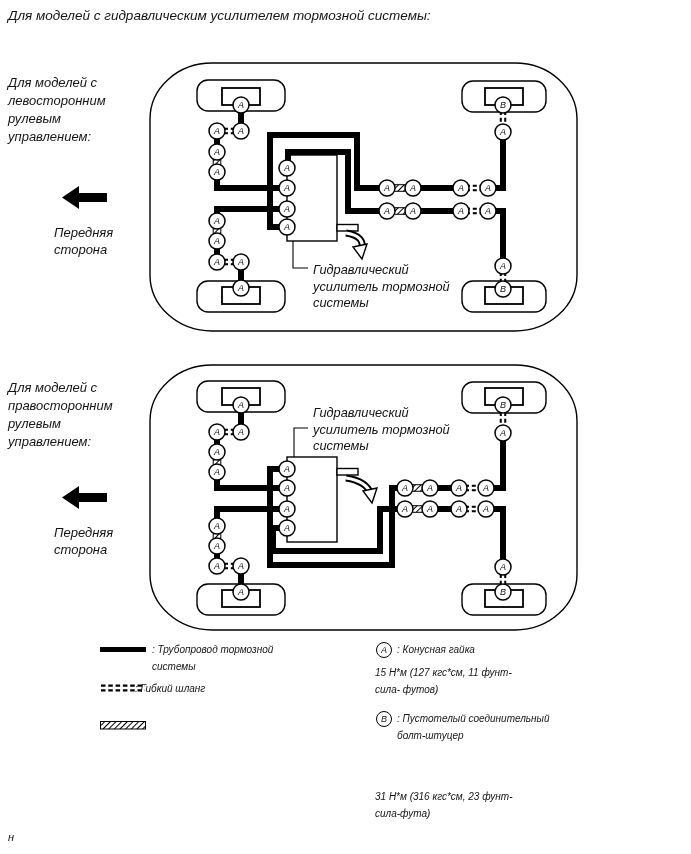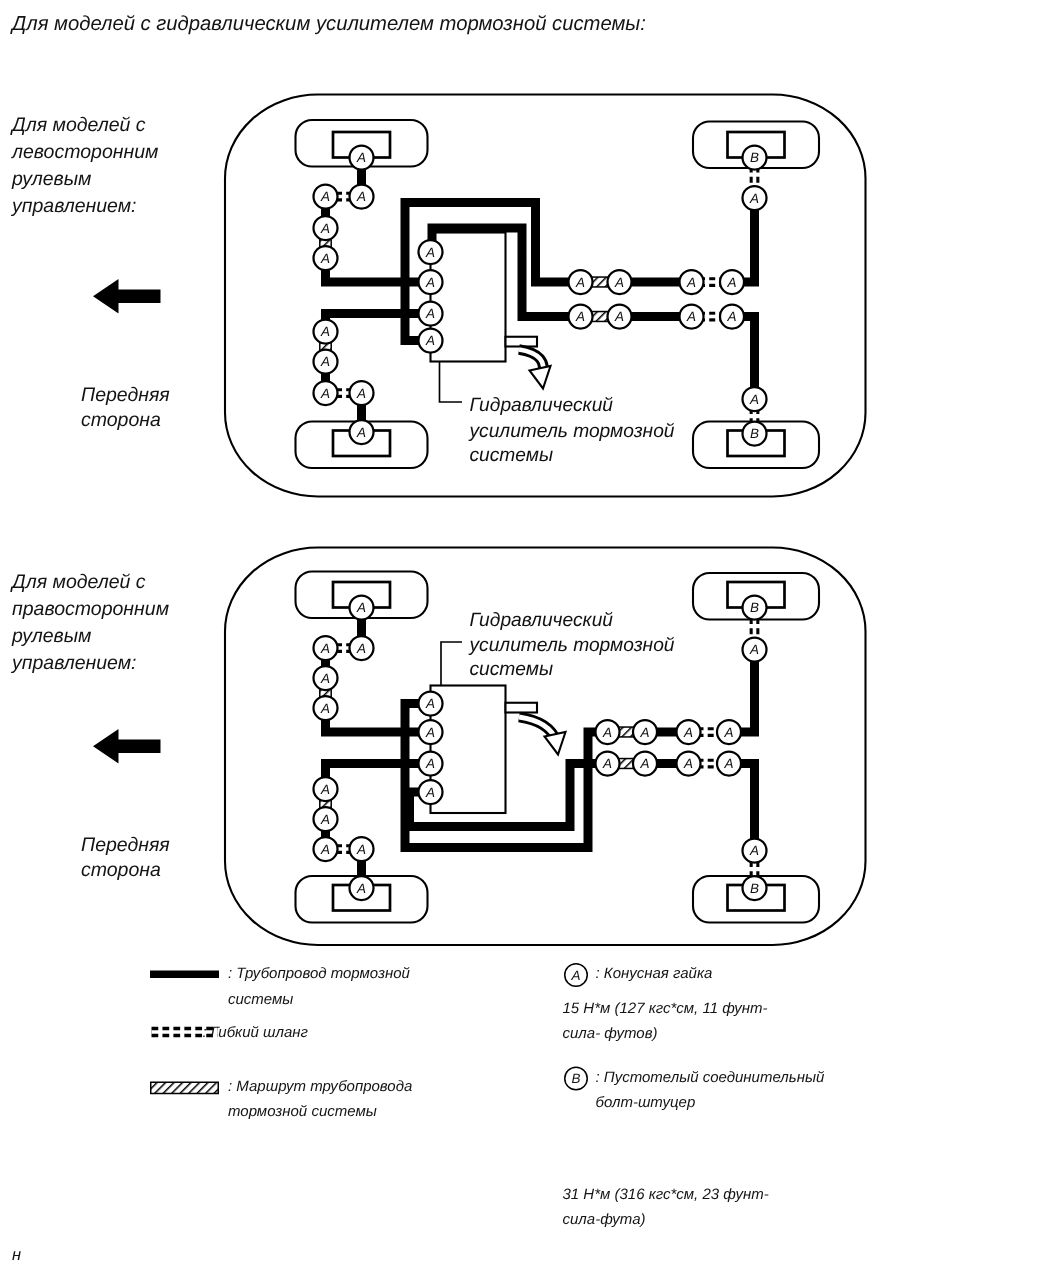--- a/index.html
+++ b/index.html
@@ -2,21 +2,21 @@
 <html><head>
 <meta charset="utf-8">
 <style>
   html,body{margin:0;padding:0;background:#fff;}
   #page{position:relative;width:691px;height:854px;background:#fff;color:#141414;
         font-family:"Liberation Sans",sans-serif;overflow:hidden;font-style:italic;}
   .abs{position:absolute;}
   .prel{white-space:pre-line;}
   #title{left:8px;top:8px;font-size:13.5px;}
   .sidenote{left:8px;font-size:13px;line-height:18px;width:140px;}
-  .frontlabel{left:54px;font-size:13px;line-height:17px;margin-top:30px;}
+  .frontlabel{left:54px;font-size:13px;line-height:17px;}
   svg text{font-family:"Liberation Sans",sans-serif;fill:#111;}
   .fit circle{fill:#fff;stroke:#000;stroke-width:1.5;}
   .fit text{font-size:9px;text-anchor:middle;}
   .pipe{stroke:#000;stroke-width:6;fill:none;}
   .thin{stroke:#000;stroke-width:1.4;fill:#fff;}
   .thinl{stroke:#000;stroke-width:1.1;fill:none;}
   .hoseB{stroke:#000;stroke-width:6.5;stroke-dasharray:4 2.8;fill:none;}
   .hoseW{stroke:#fff;stroke-width:2.4;fill:none;}
   .hrect{stroke:#000;stroke-width:1;}
   .inner{stroke:#000;stroke-width:1.8;fill:#fff;}
@@ -412,22 +412,20 @@
 
   <svg class="abs" style="left:100px;top:720px" width="46" height="11">
     <defs>
       <pattern id="hatchL" width="4" height="4" patternUnits="userSpaceOnUse" patternTransform="rotate(45)">
         <rect width="4" height="4" fill="#fff"></rect>
           <line x1="0" y1="0" x2="0" y2="4" stroke="#000" stroke-width="2"></line>
       </pattern>
     </defs>
     <rect x="0.5" y="1.5" width="45" height="7.5" fill="url(#hatchL)" stroke="#000" stroke-width="1"></rect>
   </svg>
-  <div class="abs legend-text prel" style="left:152px;top:716px">: Маршрут трубопровода
-тормозной системы</div>
 
   <div class="abs lrow" style="left:376px;top:641px">
     <span class="badge">A</span>
     <span class="legend-text">: Конусная гайка</span>
   </div>
   <div class="abs legend-text prel" style="left:375px;top:664px">15 Н*м (127 кгс*см, 11 фунт-
 сила- футов)</div>
 
   <div class="abs lrow" style="left:376px;top:710px">
     <span class="badge">B</span>

